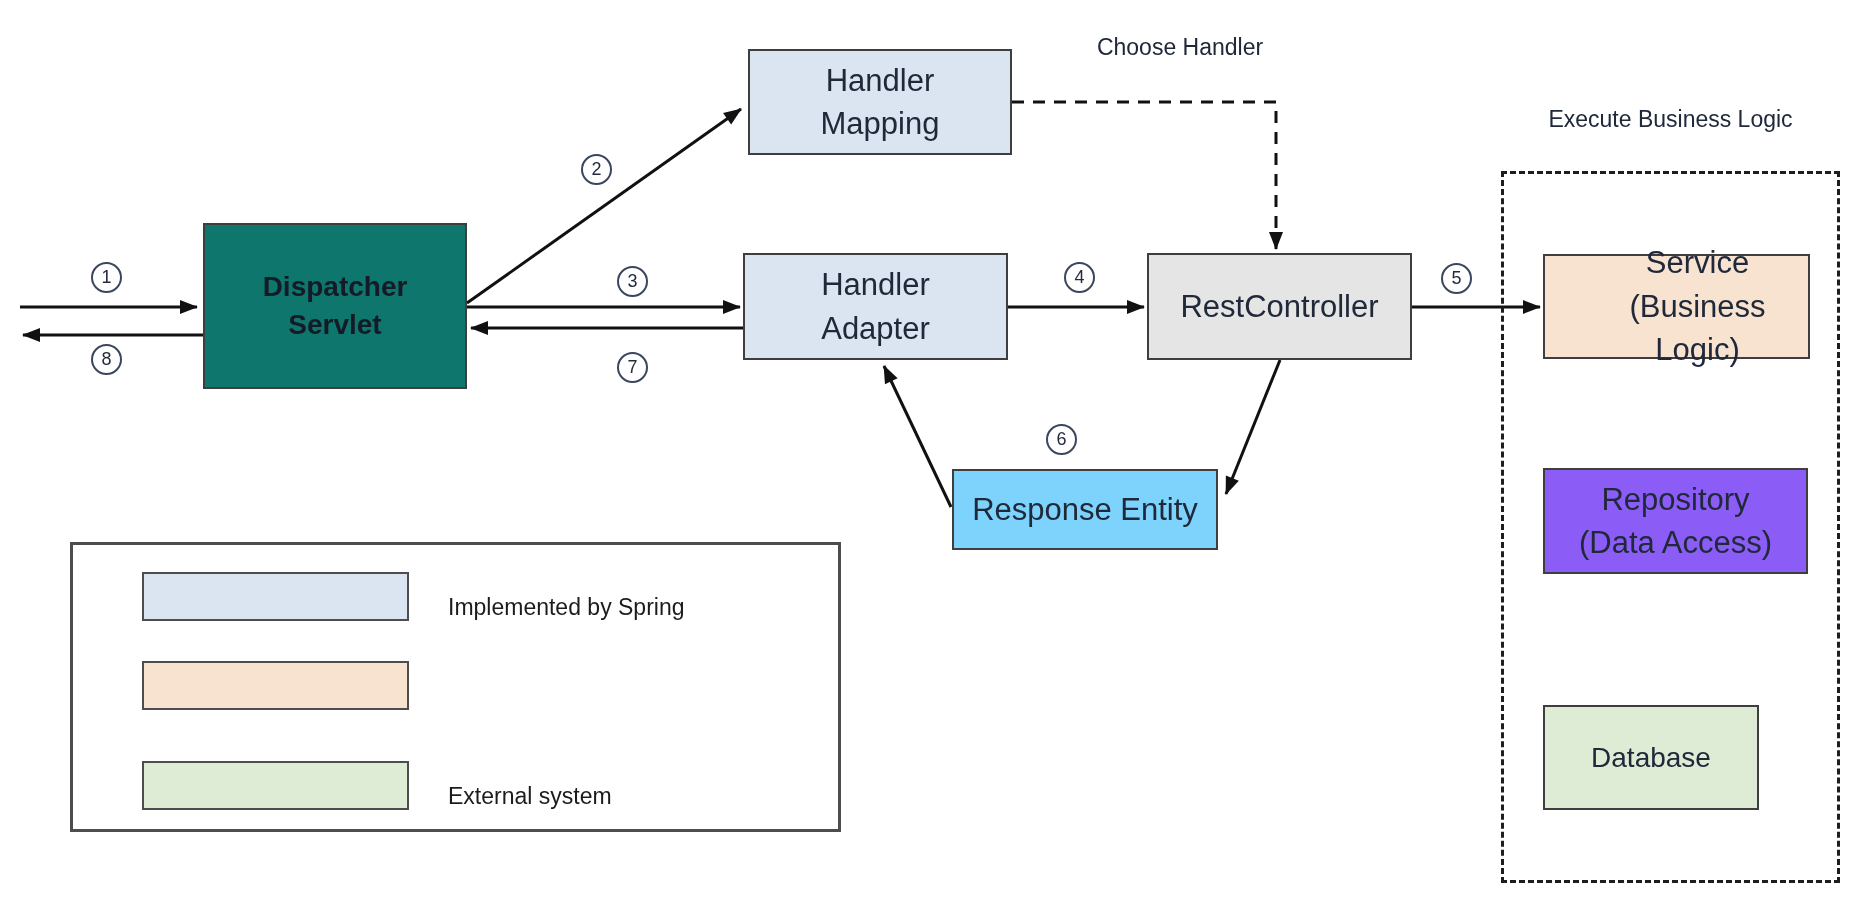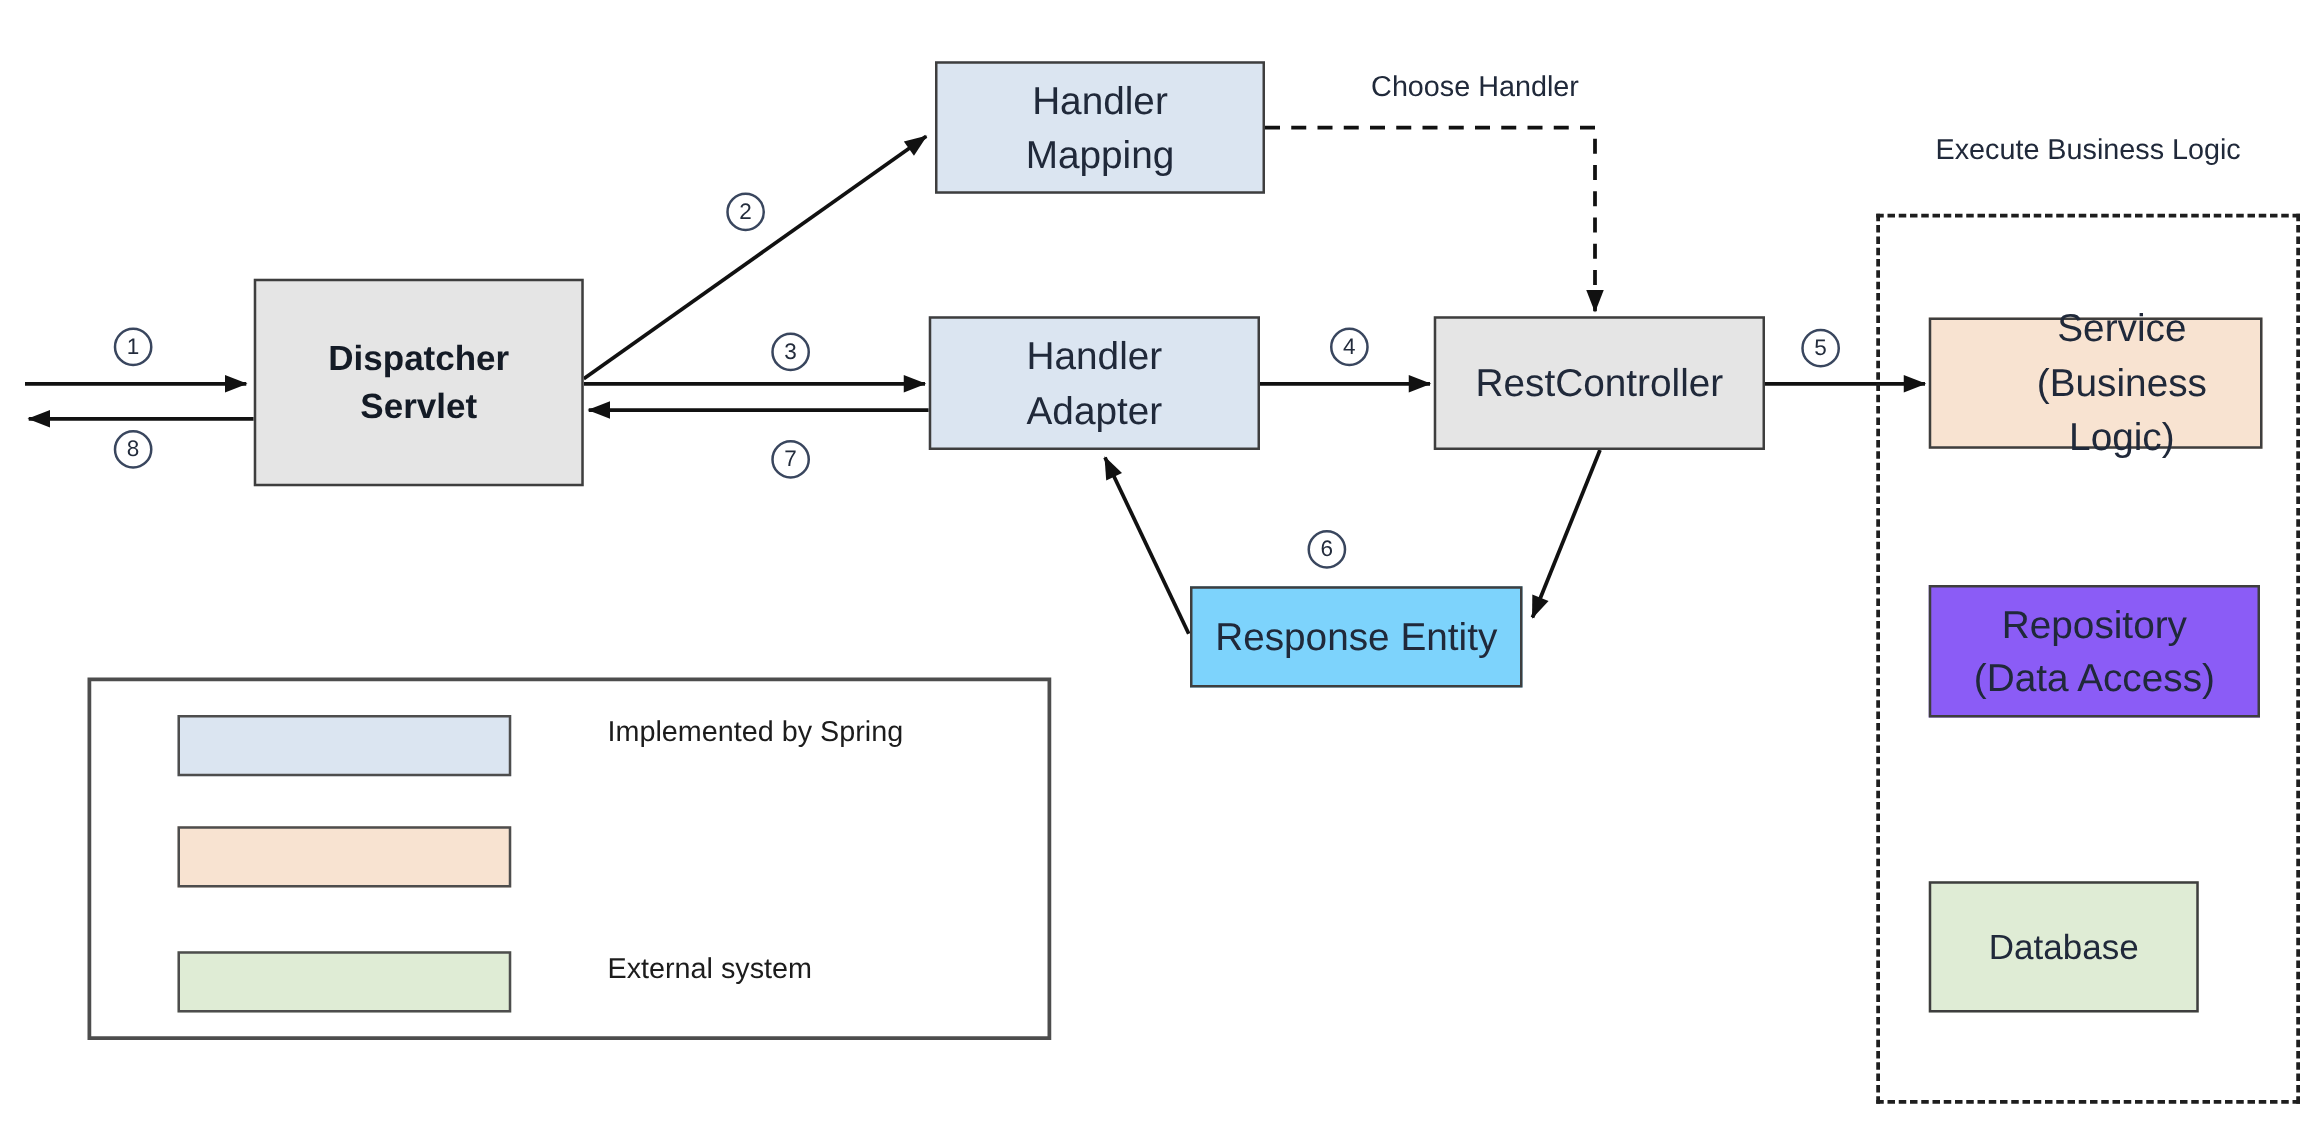--- a/index.html
+++ b/index.html
@@ -28,41 +28,41 @@
   .node-service      { left: 1543px; top: 254px; width: 267px; height: 105px; }
   .node-repository   { left: 1543px; top: 468px; width: 265px; height: 106px; }
   .node-database     { left: 1543px; top: 705px; width: 216px; height: 105px; font-size: 28px; }
 
   
   .exec-group { position: absolute; left: 1501px; top: 171px; width: 339px; height: 712px;
                 box-sizing: border-box; border: 3px dashed #1e1e1e; }
   .exec-label { position: absolute; left: 1493px; top: 106px; width: 355px;
                 text-align: center; font-size: 23px; color: #20293a; }
 
-  .choose-label { position: absolute; left: 1070px; top: 56px; width: 220px;
+  .choose-label { position: absolute; left: 1070px; top: 34px; width: 220px;
                   text-align: center; font-size: 23px; color: #20293a; }
 
   
   .step { position: absolute; width: 31px; height: 31px; box-sizing: border-box;
           border: 2px solid #39465e; border-radius: 50%;
           display: flex; align-items: center; justify-content: center;
           font-size: 18px; color: #232c3c; background: #ffffff; }
   .step-1 { left: 91px;   top: 262px; }
   .step-2 { left: 581px;  top: 154px; }
   .step-3 { left: 617px;  top: 266px; }
   .step-4 { left: 1064px; top: 262px; }
   .step-5 { left: 1441px; top: 263px; }
   .step-6 { left: 1046px; top: 424px; }
   .step-7 { left: 617px;  top: 352px; }
   .step-8 { left: 91px;   top: 344px; }
 
   
   .legend { position: absolute; left: 70px; top: 542px; width: 771px; height: 290px;
             box-sizing: border-box; border: 3px solid #4d4d4d; }
-  .legend-row { position: absolute; left: 69px; height: 49px; display: flex; align-items: flex-start; gap: 38px; }
+  .legend-row { position: absolute; left: 69px; height: 49px; display: flex; align-items: flex-end; }
   .legend-row-1 { top: 27px; }
   .legend-row-2 { top: 116px; }
   .legend-row-3 { top: 216px; }
   .legend-swatch { width: 267px; height: 49px; box-sizing: border-box;
                    border: 2px solid #4d4d4d; flex: 0 0 auto; }
   .legend-label { margin-left: 39px; font-size: 23px; color: #1c1c1c; white-space: nowrap; }
 </style>
 </head>
 <body>
 
@@ -84,21 +84,21 @@
     <line x1="1280" y1="360" x2="1226" y2="494" stroke-width="3" marker-end="url(#ah)" stroke="#111111"></line>
     <line x1="951" y1="507" x2="884" y2="366" stroke-width="3" marker-end="url(#ah)" stroke="#111111"></line>
     <path d="M1012,102 L1276,102 L1276,249" fill="none" stroke-width="3" stroke-dasharray="12 9" marker-end="url(#ah)" stroke="#111111"></path>
   </svg>
 
   <div class="exec-group"></div>
   <div class="exec-label">Execute Business Logic</div>
 
   <div class="choose-label">Choose Handler</div>
 
-  <div class="node node-dispatcher" style="background-color: #e5e5e5;">Dispatcher
+  <div class="node node-dispatcher" style="background-color: #0f766e;">Dispatcher
 Servlet</div>
   <div class="node node-hmapping" style="background-color: rgb(219, 229, 241);">Handler
 Mapping</div>
   <div class="node node-hadapter" style="background-color: rgb(219, 229, 241);">Handler
 Adapter</div>
   <div class="node node-restctrl" style="background-color: #e5e5e5;">RestController</div>
   <div class="node node-respentity" style="background-color: #7dd3fc;">Response Entity</div>
   <div class="node node-service" style="background-color: rgb(248, 227, 209); padding-left: 42px;">Service
 (Business Logic)</div>
   <div class="node node-repository" style="background-color: #8b5cf6;">Repository

